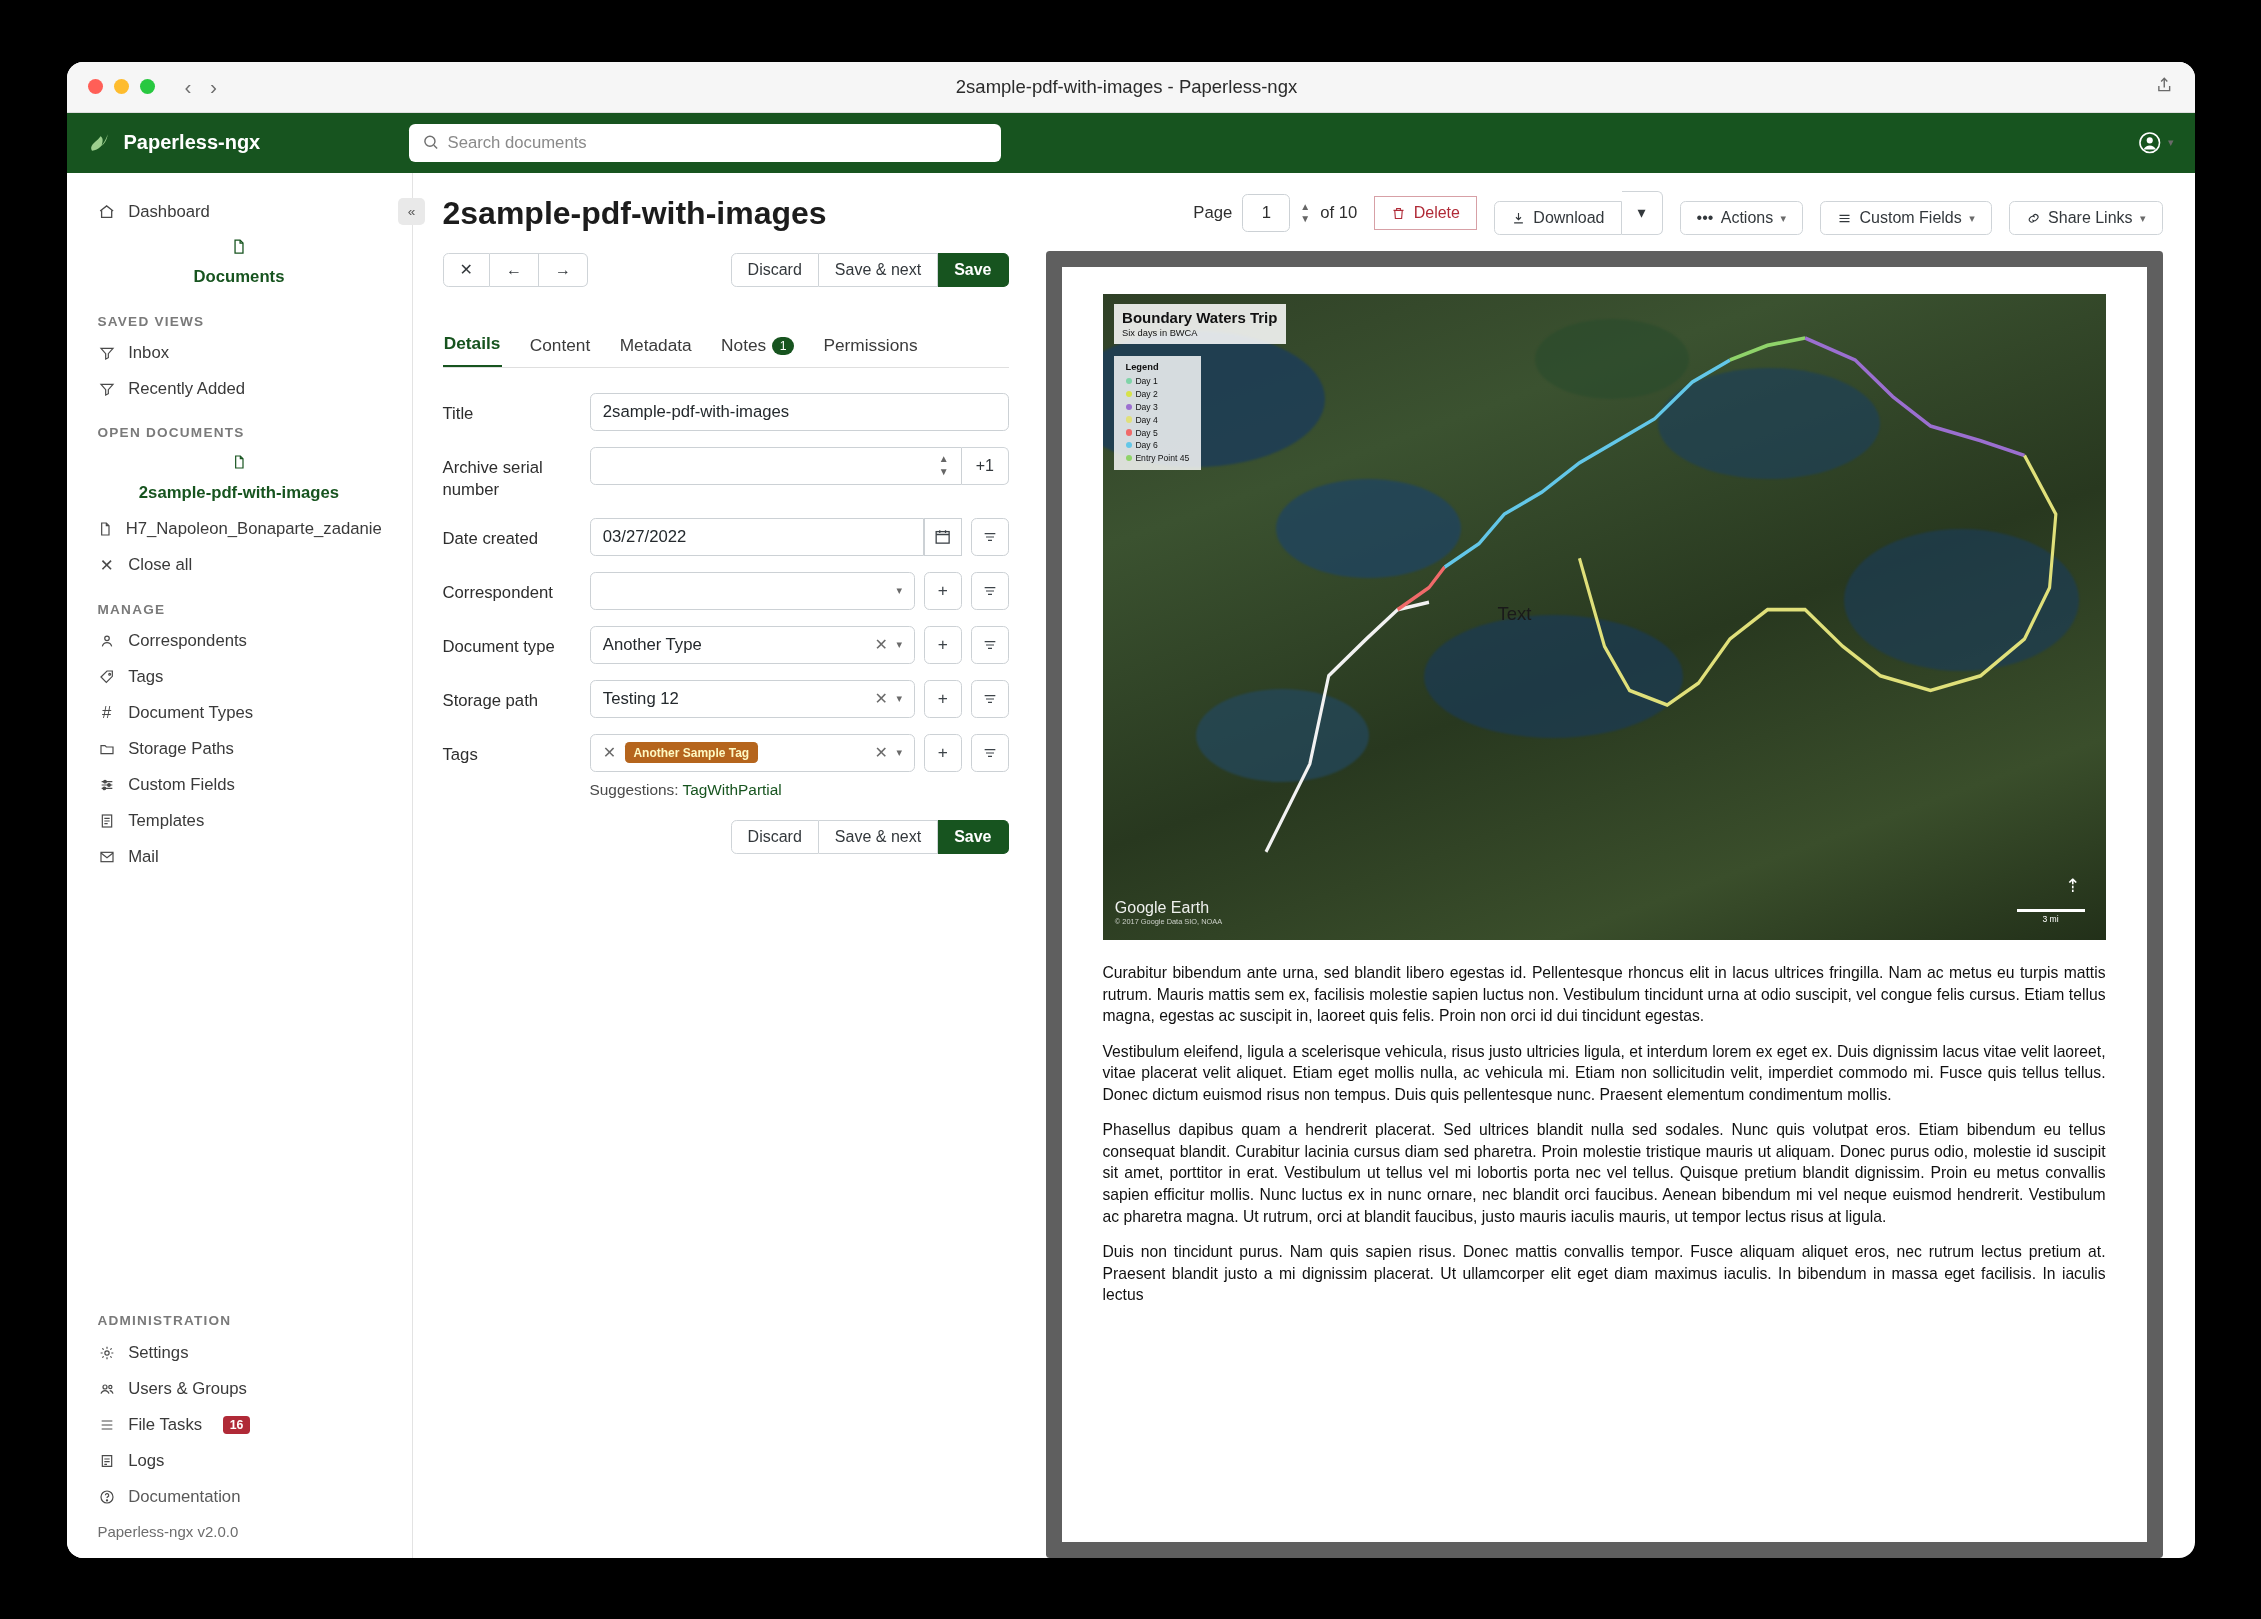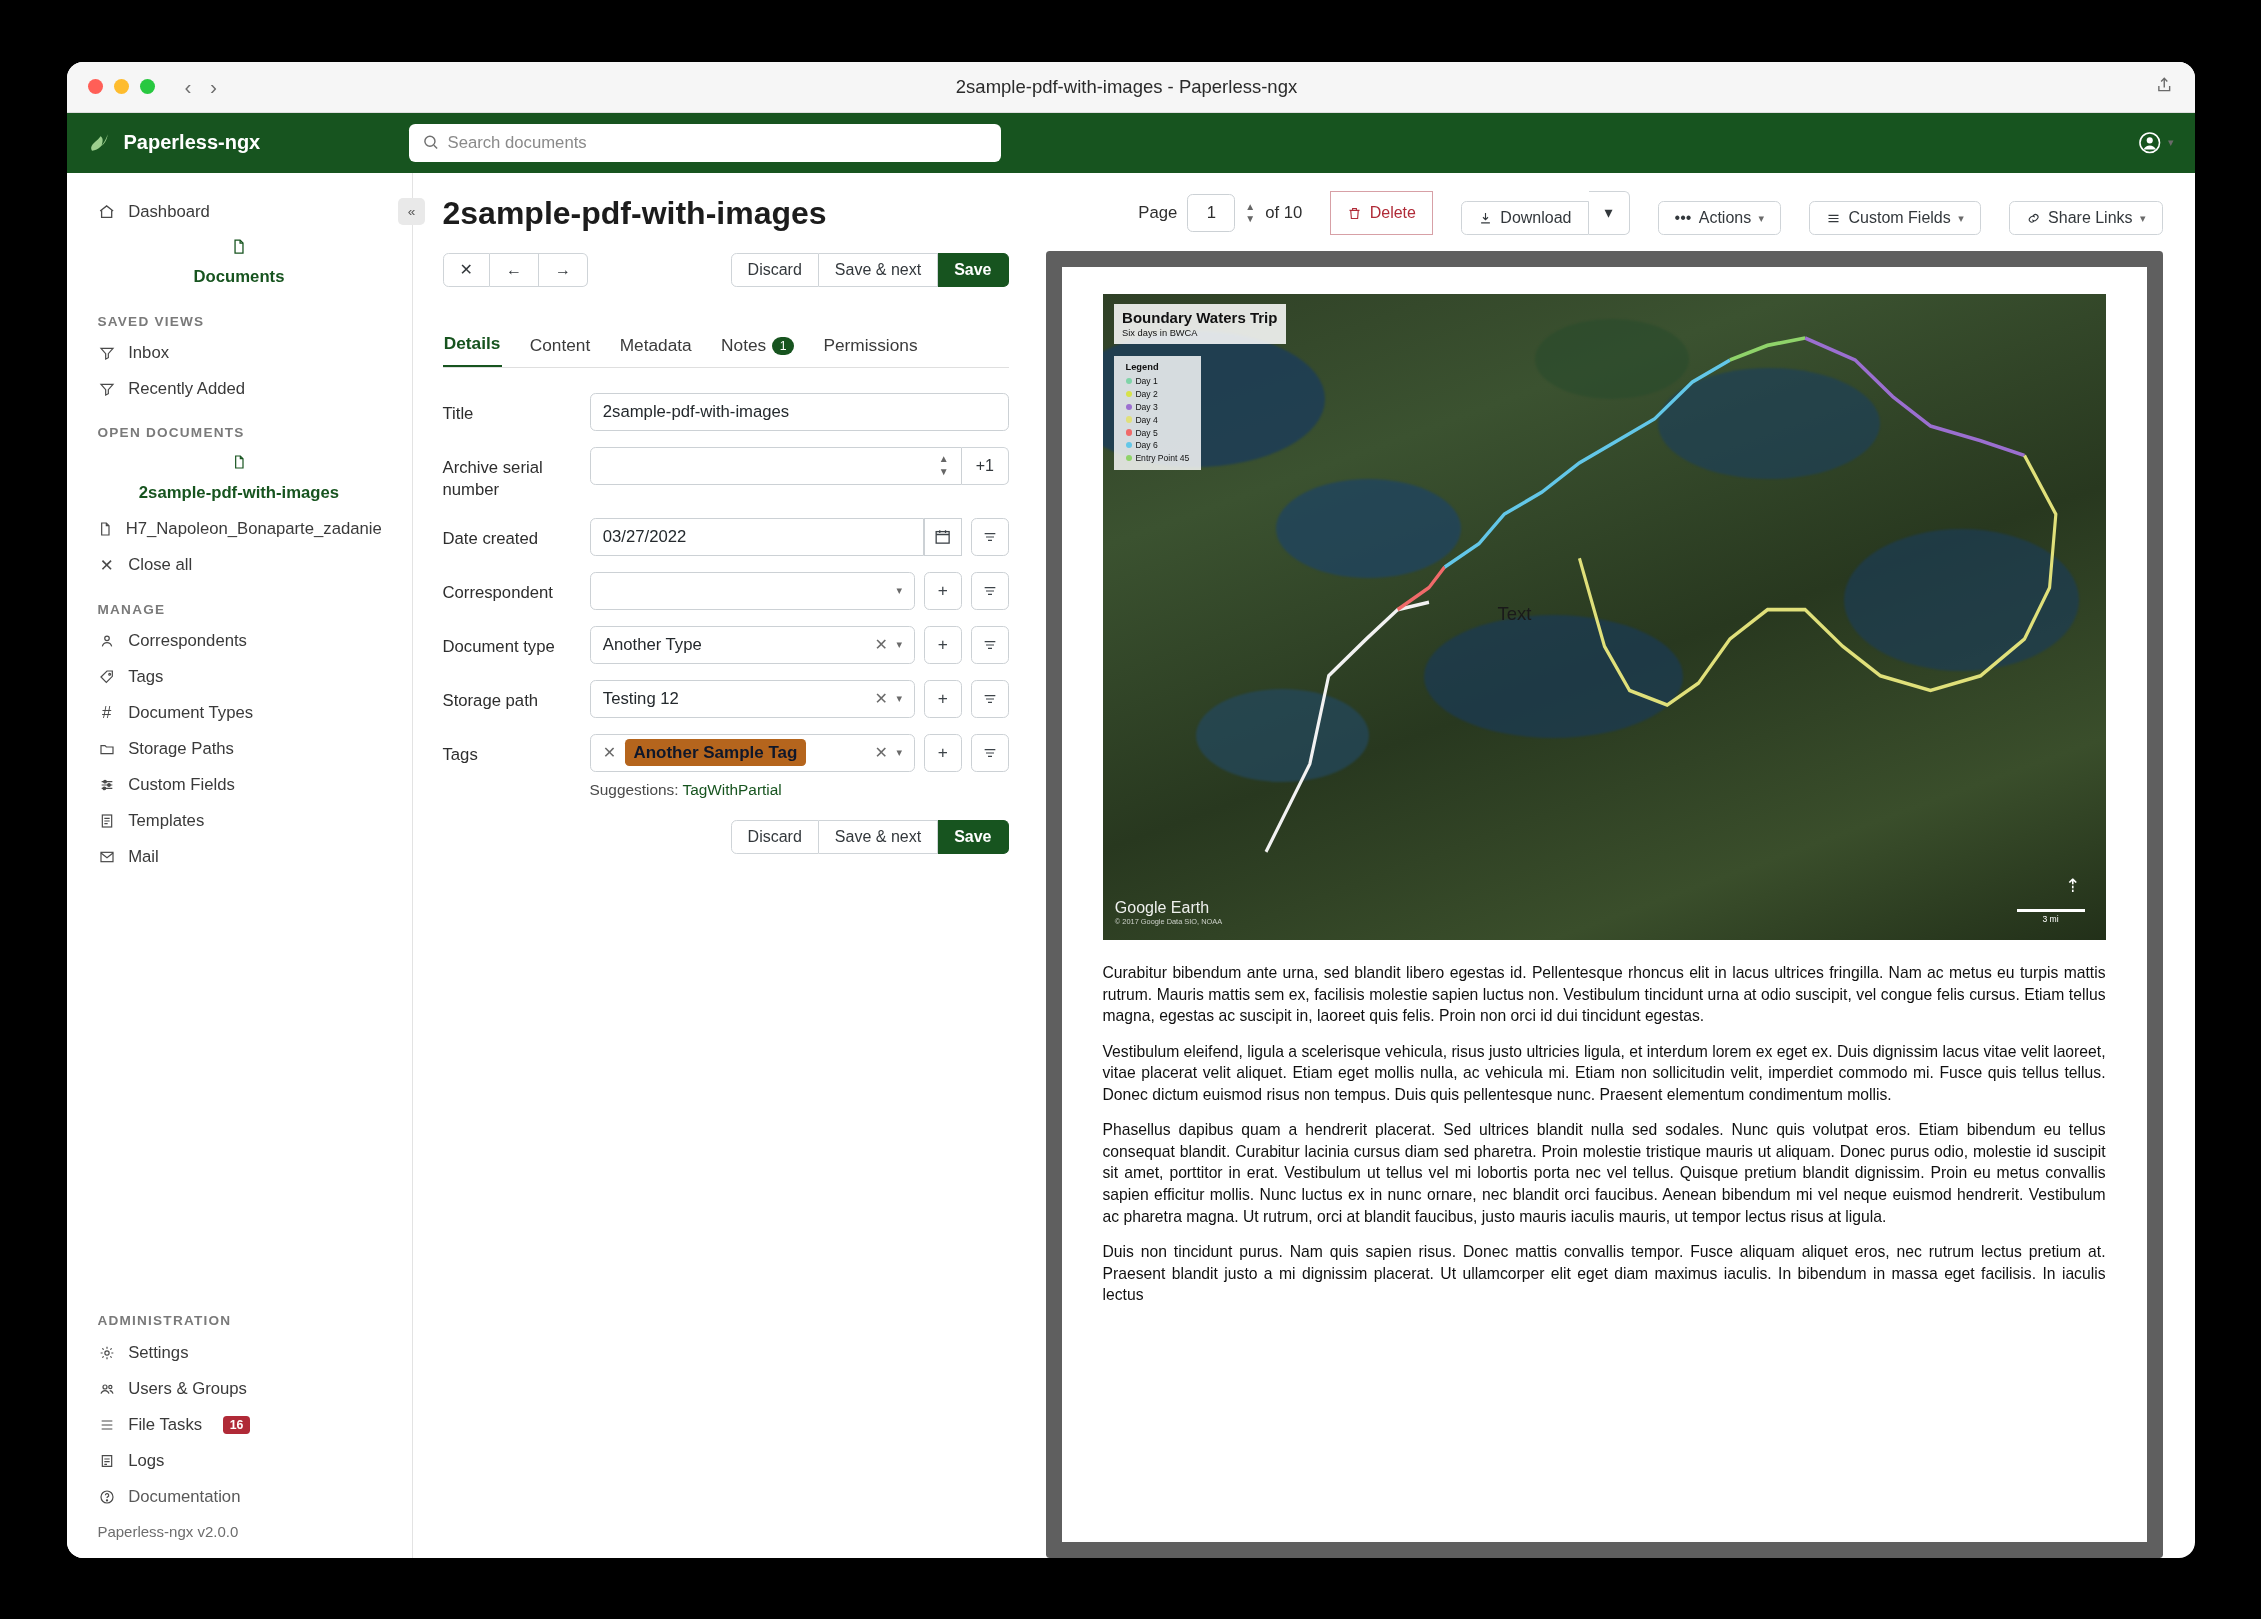--- a/index.html
+++ b/index.html
@@ -158,29 +158,29 @@
   .sq-btn {
     width: 38px; height: 38px; border: 0.6px solid #ccd1d5; border-radius: 5.6px;
     background: #fff; color: #3d4348; display: flex; align-items: center; justify-content: center;
     font-size: 17.3px; margin-left: 8.6px; flex: none;
   }
   .attach { margin-left: 0; border-radius: 0 5.6px 5.6px 0; border-left: none; }
   .inp-attached { border-radius: 5.6px 0 0 5.6px; }
   .caret { color: #6a6a6a; font-size: 11px; }
   .xmark { color: #6a6a6a; font-size: 16px; }
   .tagpill {
-    background: #b5651d; color: #0f172a; font-size: 17px; font-weight: 700;
+    background: #b5651d; color: #fef9c3; font-size: 12px; font-weight: 700;
     padding: 3.7px 8.6px; border-radius: 4.3px;
   }
   .suggest { margin-left: 147px; font-size: 15.4px; color: #4a4a4a; margin-top: -6.2px; margin-bottom: 21px; }
   .suggest a { color: #17541f; text-decoration: none; }
   .save-row { display: flex; justify-content: flex-end; }
   
   .preview { flex: 1; min-width: 0; display: flex; flex-direction: column; padding: 18.5px 32px 0 10px; }
-  .ptoolbar { display: flex; gap: 28px; margin-bottom: 16px; }
+  .ptoolbar { display: flex; align-items: center; gap: 17px; margin-bottom: 16px; }
   .pagebox { display: flex; align-items: center; gap: 10px; font-size: 16.7px; color: #2e2e2e; }
   .pageinput {
     width: 48px; height: 38px; border: 0.6px solid #ccd1d5; border-radius: 5.6px;
     display: flex; align-items: center; justify-content: center; font-size: 16.7px; background:#fff;
   }
   .spin { display: flex; flex-direction: column; font-size: 10px; color: #666; line-height: 1; gap: 2.5px; }
   .btn.danger { color: #b02a37; border-color: #d7a0a6; display: inline-flex; align-items: center; gap: 7.4px; }
   .btn.with-ic { display: inline-flex; align-items: center; gap: 7.4px; margin-top: 10px; }
   .toolspacer { flex: 1; }
   .viewer {

